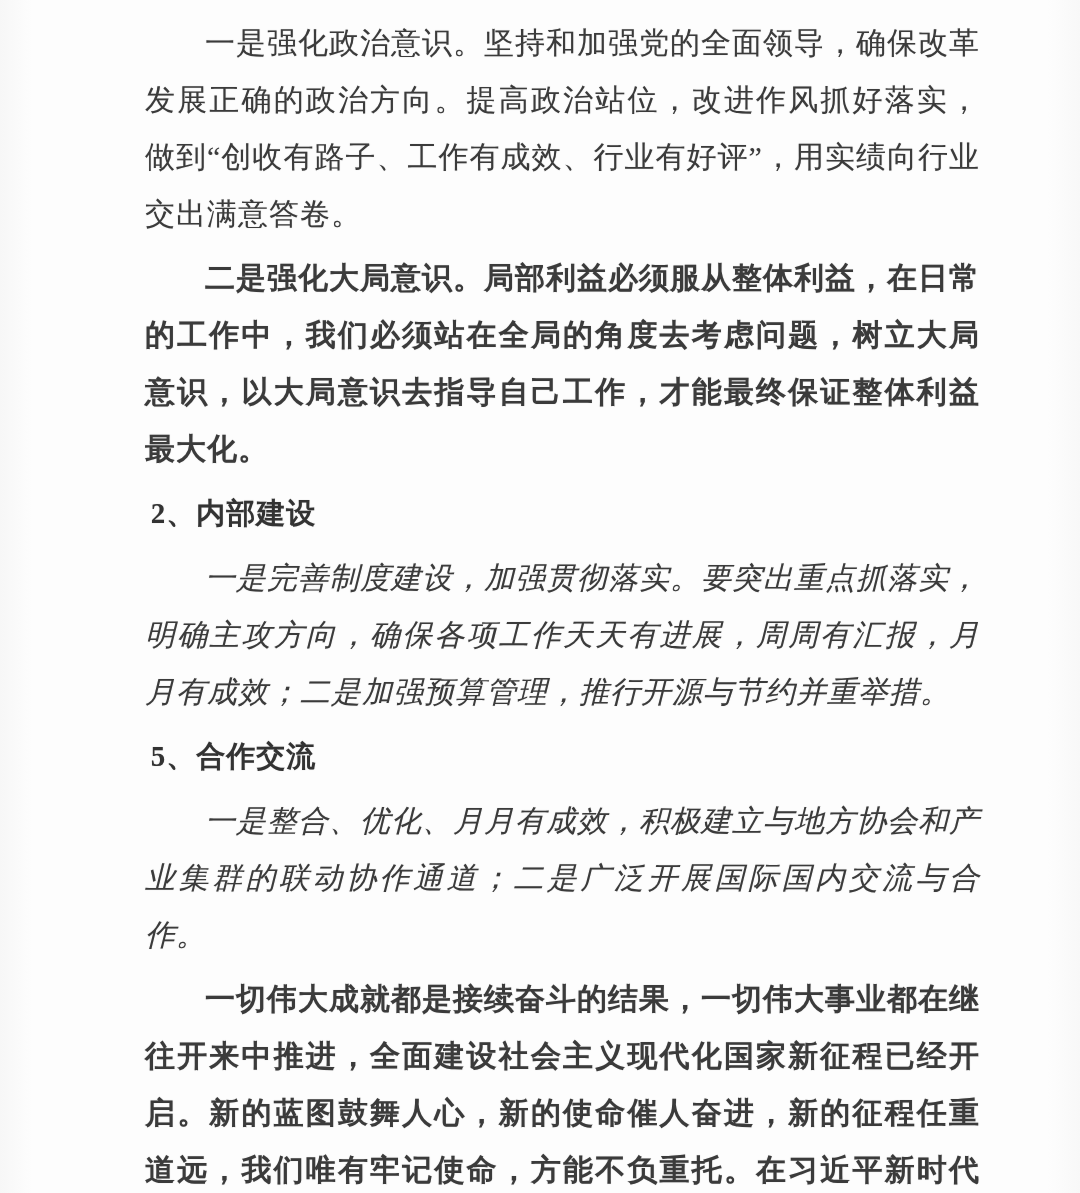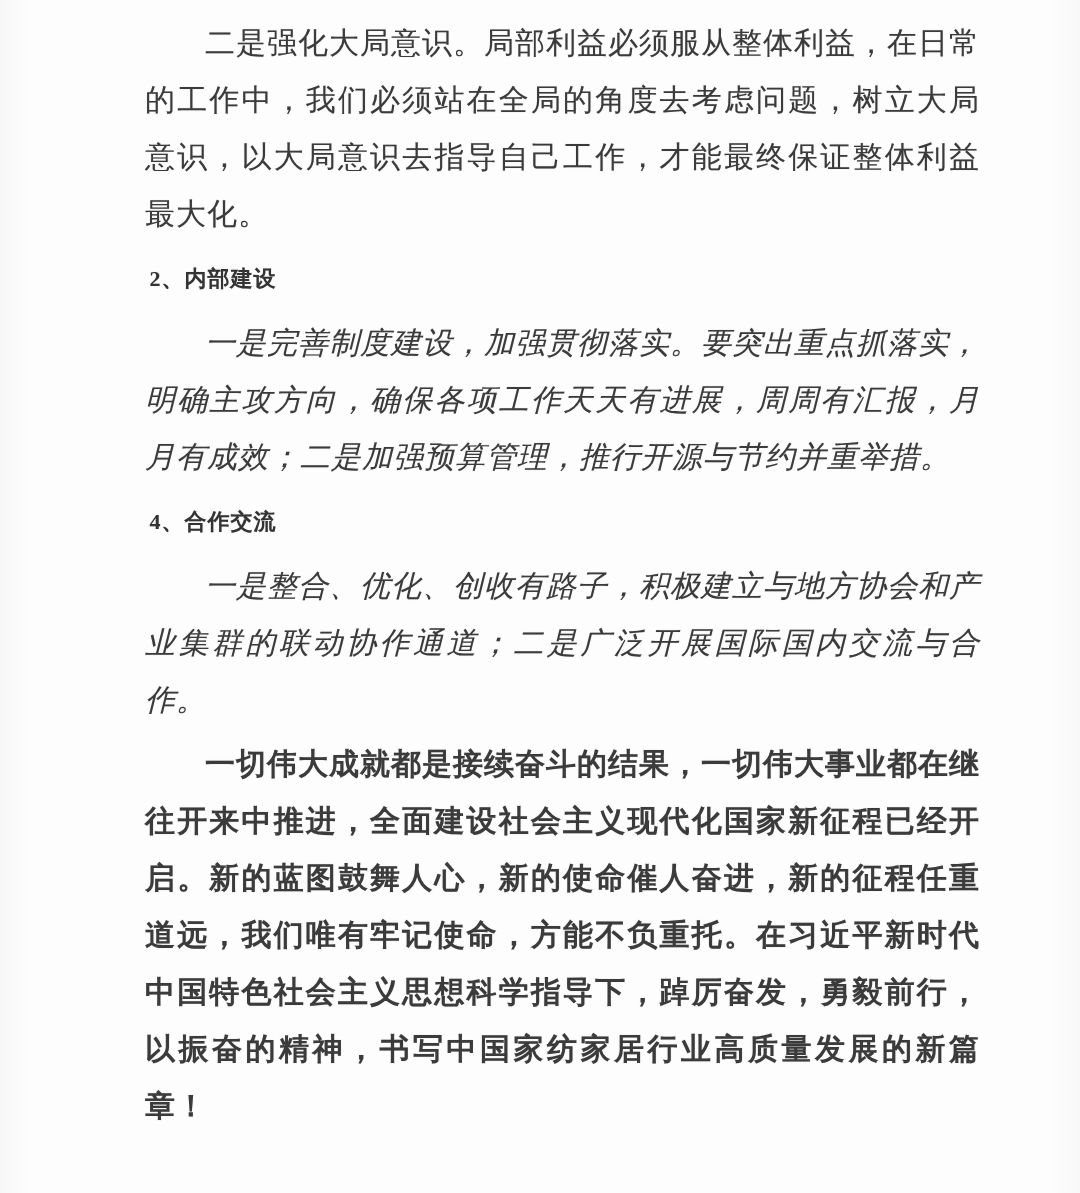--- a/index.html
+++ b/index.html
@@ -34,37 +34,38 @@
   .doc-body p.paragraph {
     margin: 0;
     text-indent: 2em;
   }
   .doc-body p.paragraph + p.paragraph {
     margin-top: 7px;
     font-weight: bold;
   }
   .doc-body h2.heading {
     margin: 8px 0 0 0;
-    font-size: 22px;
+    font-size: 29px;
     line-height: 57px;
     font-weight: bold;
     color: #333333;
     letter-spacing: 1px;
     text-indent: 0.2em;
   }
   .doc-body h2.heading + p.paragraph {
     margin-top: 7px;
     font-style: italic;
   }
 </style>
 </head>
 <body>
 
 <div class="page">
   <div class="doc-body">
+      <p class="paragraph">一是强化政治意识。坚持和加强党的全面领导，确保改革发展正确的政治方向。提高政治站位，改进作风抓好落实，做到“创收有路子、工作有成效、行业有好评”，用实绩向行业交出满意答卷。</p>
       <p class="paragraph">二是强化大局意识。局部利益必须服从整体利益，在日常的工作中，我们必须站在全局的角度去考虑问题，树立大局意识，以大局意识去指导自己工作，才能最终保证整体利益最大化。</p>
       <h2 class="heading">2、内部建设</h2>
       <p class="paragraph">一是完善制度建设，加强贯彻落实。要突出重点抓落实，明确主攻方向，确保各项工作天天有进展，周周有汇报，月月有成效；二是加强预算管理，推行开源与节约并重举措。</p>
-      <h2 class="heading">4、合作交流</h2>
-      <p class="paragraph">一是整合、优化、创收有路子，积极建立与地方协会和产业集群的联动协作通道；二是广泛开展国际国内交流与合作。</p>
+      <h2 class="heading">5、合作交流</h2>
+      <p class="paragraph">一是整合、优化、月月有成效，积极建立与地方协会和产业集群的联动协作通道；二是广泛开展国际国内交流与合作。</p>
       <p class="paragraph">一切伟大成就都是接续奋斗的结果，一切伟大事业都在继往开来中推进，全面建设社会主义现代化国家新征程已经开启。新的蓝图鼓舞人心，新的使命催人奋进，新的征程任重道远，我们唯有牢记使命，方能不负重托。在习近平新时代中国特色社会主义思想科学指导下，踔厉奋发，勇毅前行，以振奋的精神，书写中国家纺家居行业高质量发展的新篇章！</p>
     </div>
 </div>
 
 </body></html>

